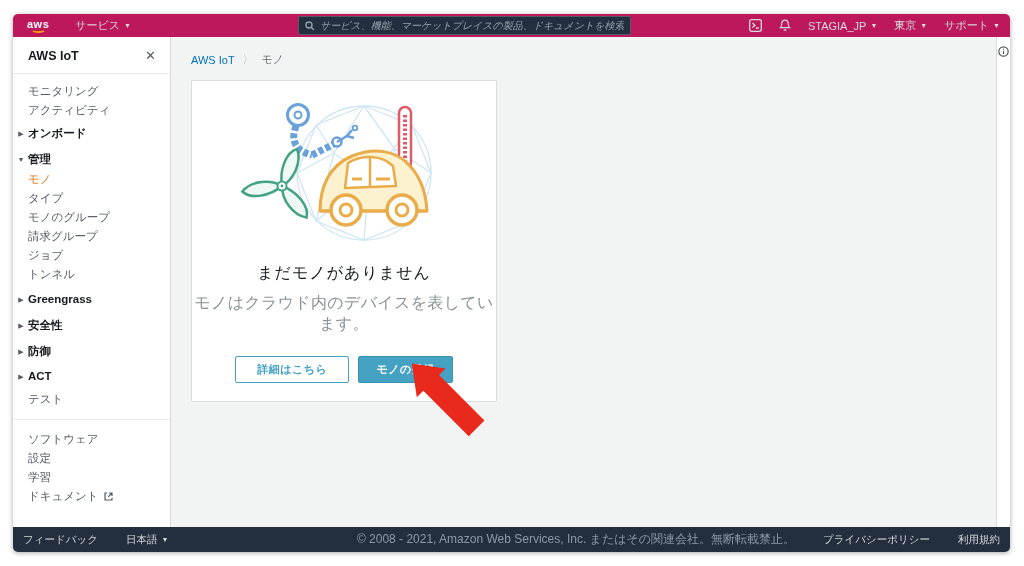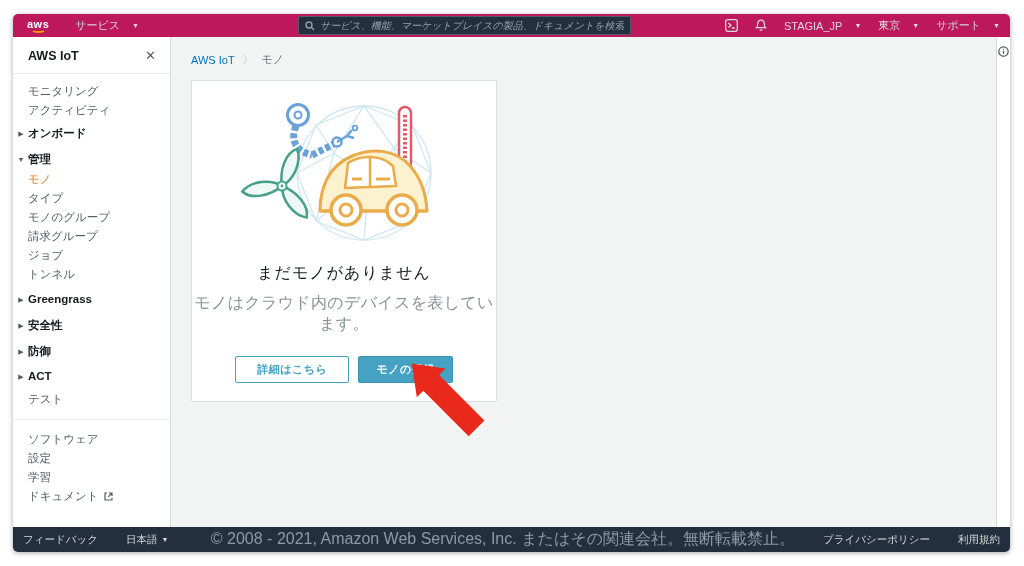--- a/index.html
+++ b/index.html
@@ -10,21 +10,21 @@
     background:#f2f3f3; border-radius:5px; overflow:hidden;
     box-shadow:0 1px 5px rgba(0,0,0,.35); display:flex; flex-direction:column; }
 
   
   .topbar { height:23px; background:#be185d; display:flex; align-items:center;
     padding:0 10px 0 14px; flex:0 0 auto; position:relative; color:#d5dbdb; }
   .logo { display:flex; flex-direction:column; align-items:center; margin-right:26px; cursor:pointer; }
   .logo-text { color:#fff; font-weight:bold; font-size:11px; line-height:10px; letter-spacing:.5px; }
   .logo-smile { width:15px; height:7px; border:2px solid transparent;
     border-bottom:2px solid #ff9900; border-radius:50%; margin-top:-3px; }
-  .top-menu-item { font-size:11px; color:#d5dbdb; display:flex; align-items:center; gap:12px; cursor:pointer; }
+  .top-menu-item { font-size:11px; color:#d5dbdb; display:flex; align-items:center; gap:4px; cursor:pointer; }
   .caret { font-size:7px; color:#d5dbdb; }
   .searchbox { position:absolute; left:285px; top:2px; width:333px; height:19px;
     border:1px solid #545b64; border-radius:2px; display:flex; align-items:center;
     padding:0 6px; background:#232f3e; }
   .searchbox input { flex:1; background:transparent; border:none; outline:none;
     color:#d5dbdb; font-size:10px; font-style:italic; }
   .searchbox input::placeholder { color:#95a0ab; opacity:1; }
   .top-right { margin-left:auto; display:flex; gap:17px; }
   .icon-btn { display:flex; align-items:center; cursor:pointer; }
 
@@ -73,21 +73,21 @@
   
   .help-rail { width:14px; background:#fff; border-left:1px solid #d5dbdb;
     flex:0 0 auto; display:flex; justify-content:center; padding-top:6px; }
 
   
   .bottombar { height:25px; background:#232f3e; flex:0 0 auto; display:flex;
     align-items:center; font-size:10.5px; color:#d5dbdb; padding:0 10px 0 10px; }
   .bottombar a { color:#d5dbdb; text-decoration:none; cursor:pointer; }
   .foot-left { display:flex; align-items:flex-end; gap:28px; }
   .foot-right { margin-left:auto; display:flex; align-items:center; gap:28px; }
-  .copyright { color:#8d99a7; font-size:16px; }
+  .copyright { color:#8d99a7; font-size:12px; }
   .lang { display:flex; align-items:center; gap:4px; cursor:pointer; }
 </style>
 </head>
 <body>
 
 <div class="canvas">
 <div class="frame">
 
   <header class="topbar">
     <div class="logo">

